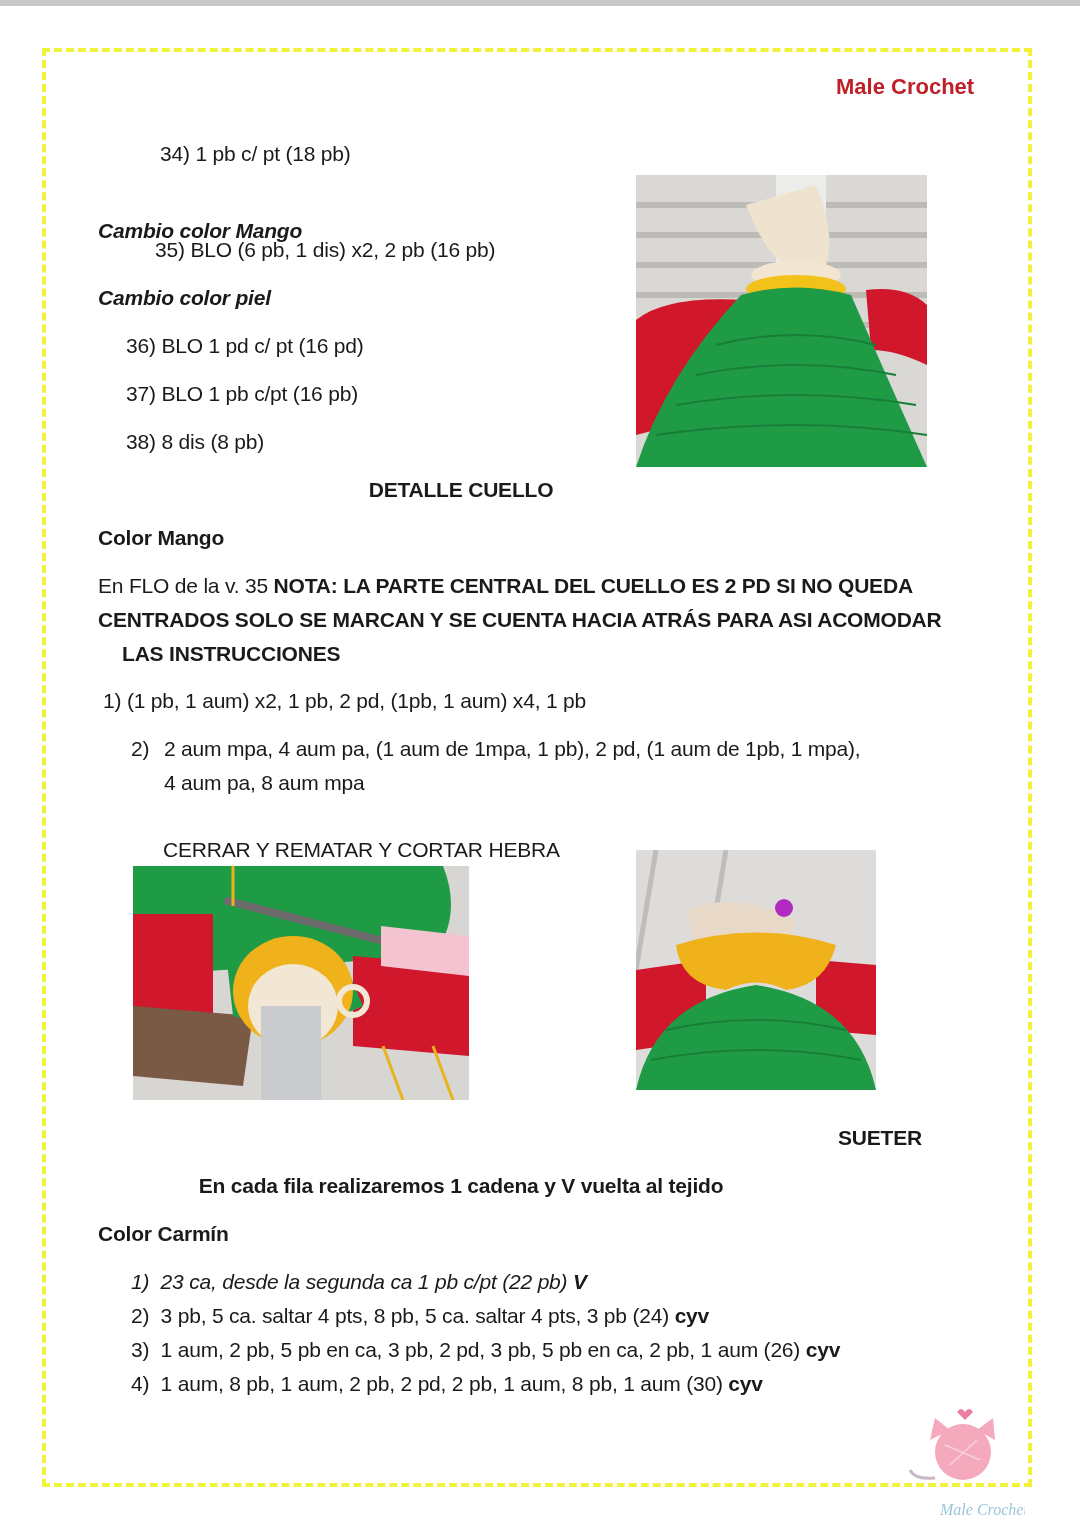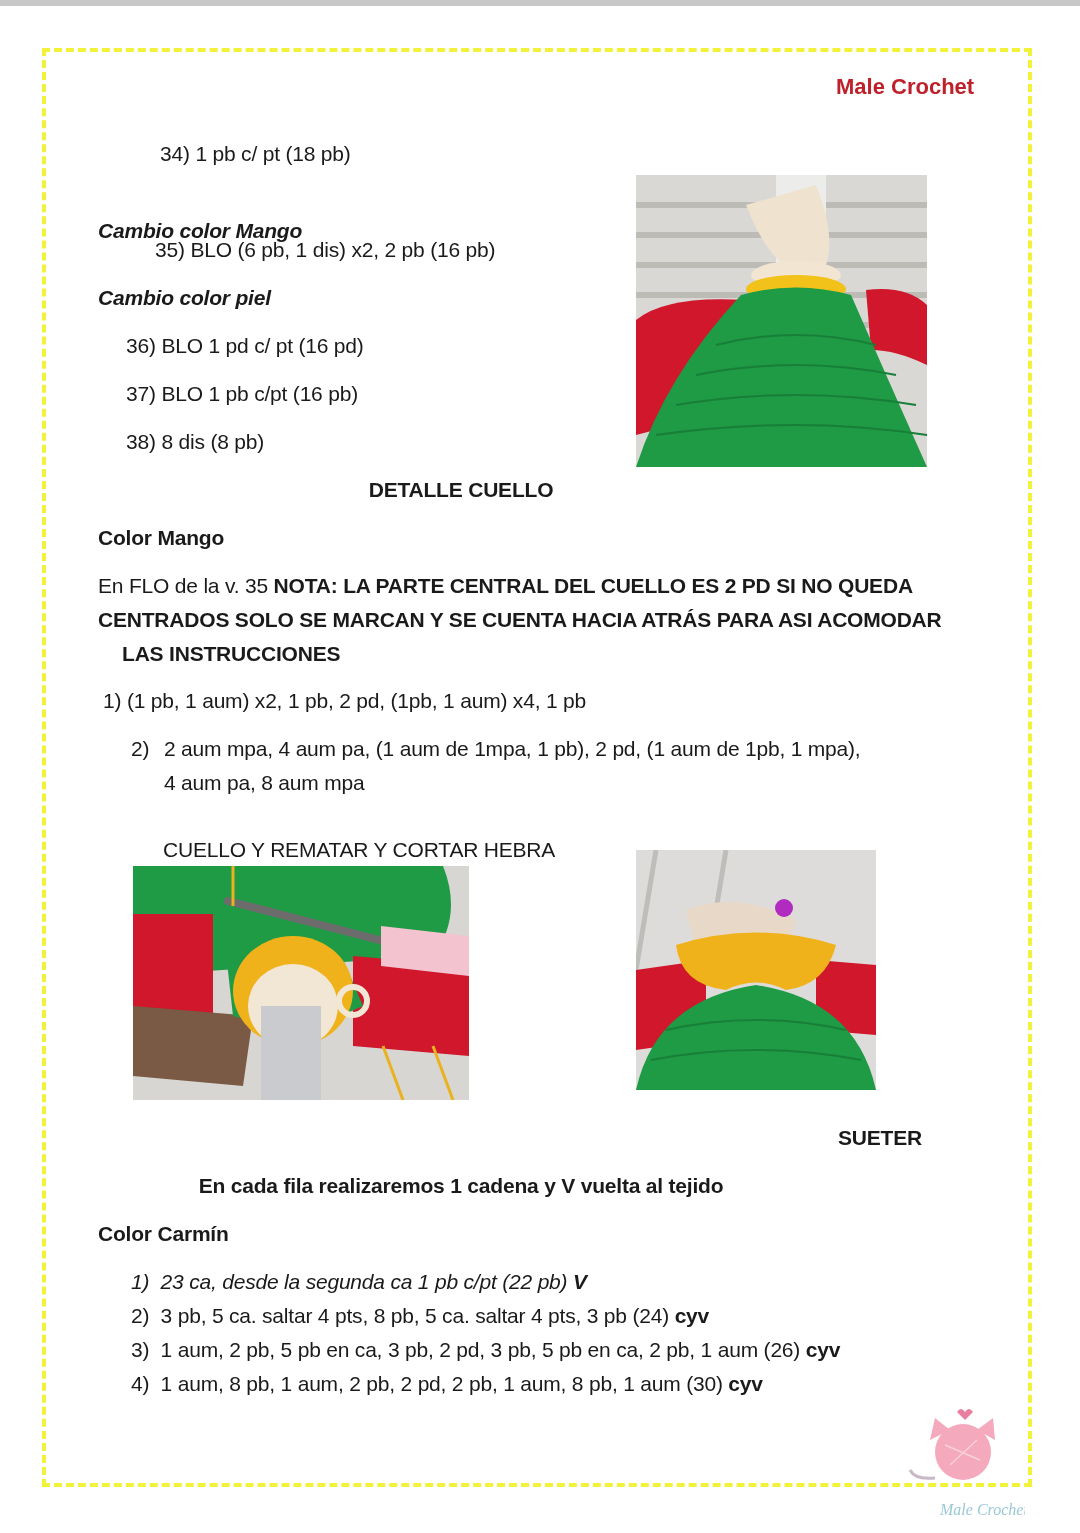--- a/index.html
+++ b/index.html
@@ -60,21 +60,21 @@
 
 <div class="t b center" style="top:477px;">DETALLE CUELLO</div>
 <div class="t b" style="left:98px;top:525px;font-weight:bold;">Color Mango</div>
 <div class="t" style="left:98px;top:573px;"><span>En FLO de la v. 35 </span><span class="b">NOTA: LA PARTE CENTRAL DEL CUELLO ES 2 PD SI NO QUEDA</span></div>
 <div class="t b" style="left:98px;top:607px;">CENTRADOS SOLO SE MARCAN Y SE CUENTA HACIA ATRÁS PARA ASI ACOMODAR</div>
 <div class="t b" style="left:98px;top:641px;margin-left:24px;">LAS INSTRUCCIONES</div>
 <div class="t" style="left:103px;top:688px;">1) (1 pb, 1 aum) x2, 1 pb, 2 pd, (1pb, 1 aum) x4, 1 pb</div>
 <div class="t" style="left:131px;top:736px;">2)</div>
 <div class="t" style="left:164px;top:736px;">2 aum mpa, 4 aum pa, (1 aum de 1mpa, 1 pb), 2 pd, (1 aum de 1pb, 1 mpa),</div>
 <div class="t" style="left:164px;top:770px;">4 aum pa, 8 aum mpa</div>
-<div class="t" style="left:163px;top:837px;">CUELLO Y REMATAR Y CORTAR HEBRA</div>
+<div class="t" style="left:163px;top:837px;">CERRAR Y REMATAR Y CORTAR HEBRA</div>
 
 <div class="photo" style="left:133px;top:866px;width:336px;height:234px;">
   <svg width="336" height="234" viewBox="0 0 336 234">
     <rect width="336" height="234" fill="#d8d6d3"></rect>
     <path d="M0 0 L310 0 Q330 50 300 90 L0 110 Z" fill="#1f9a45"></path>
     <rect x="0" y="48" width="80" height="100" fill="#d0172b"></rect>
     <path d="M220 90 L336 100 L336 190 L220 180 Z" fill="#d0172b"></path>
     <path d="M0 140 L120 150 L110 220 L0 210 Z" fill="#7a5a45"></path>
     <path d="M90 60 Q140 40 200 70 L230 140 Q170 170 100 150 Z" fill="#1f9a45"></path>
     <ellipse cx="160" cy="125" rx="60" ry="55" fill="#f0b21a"></ellipse>

